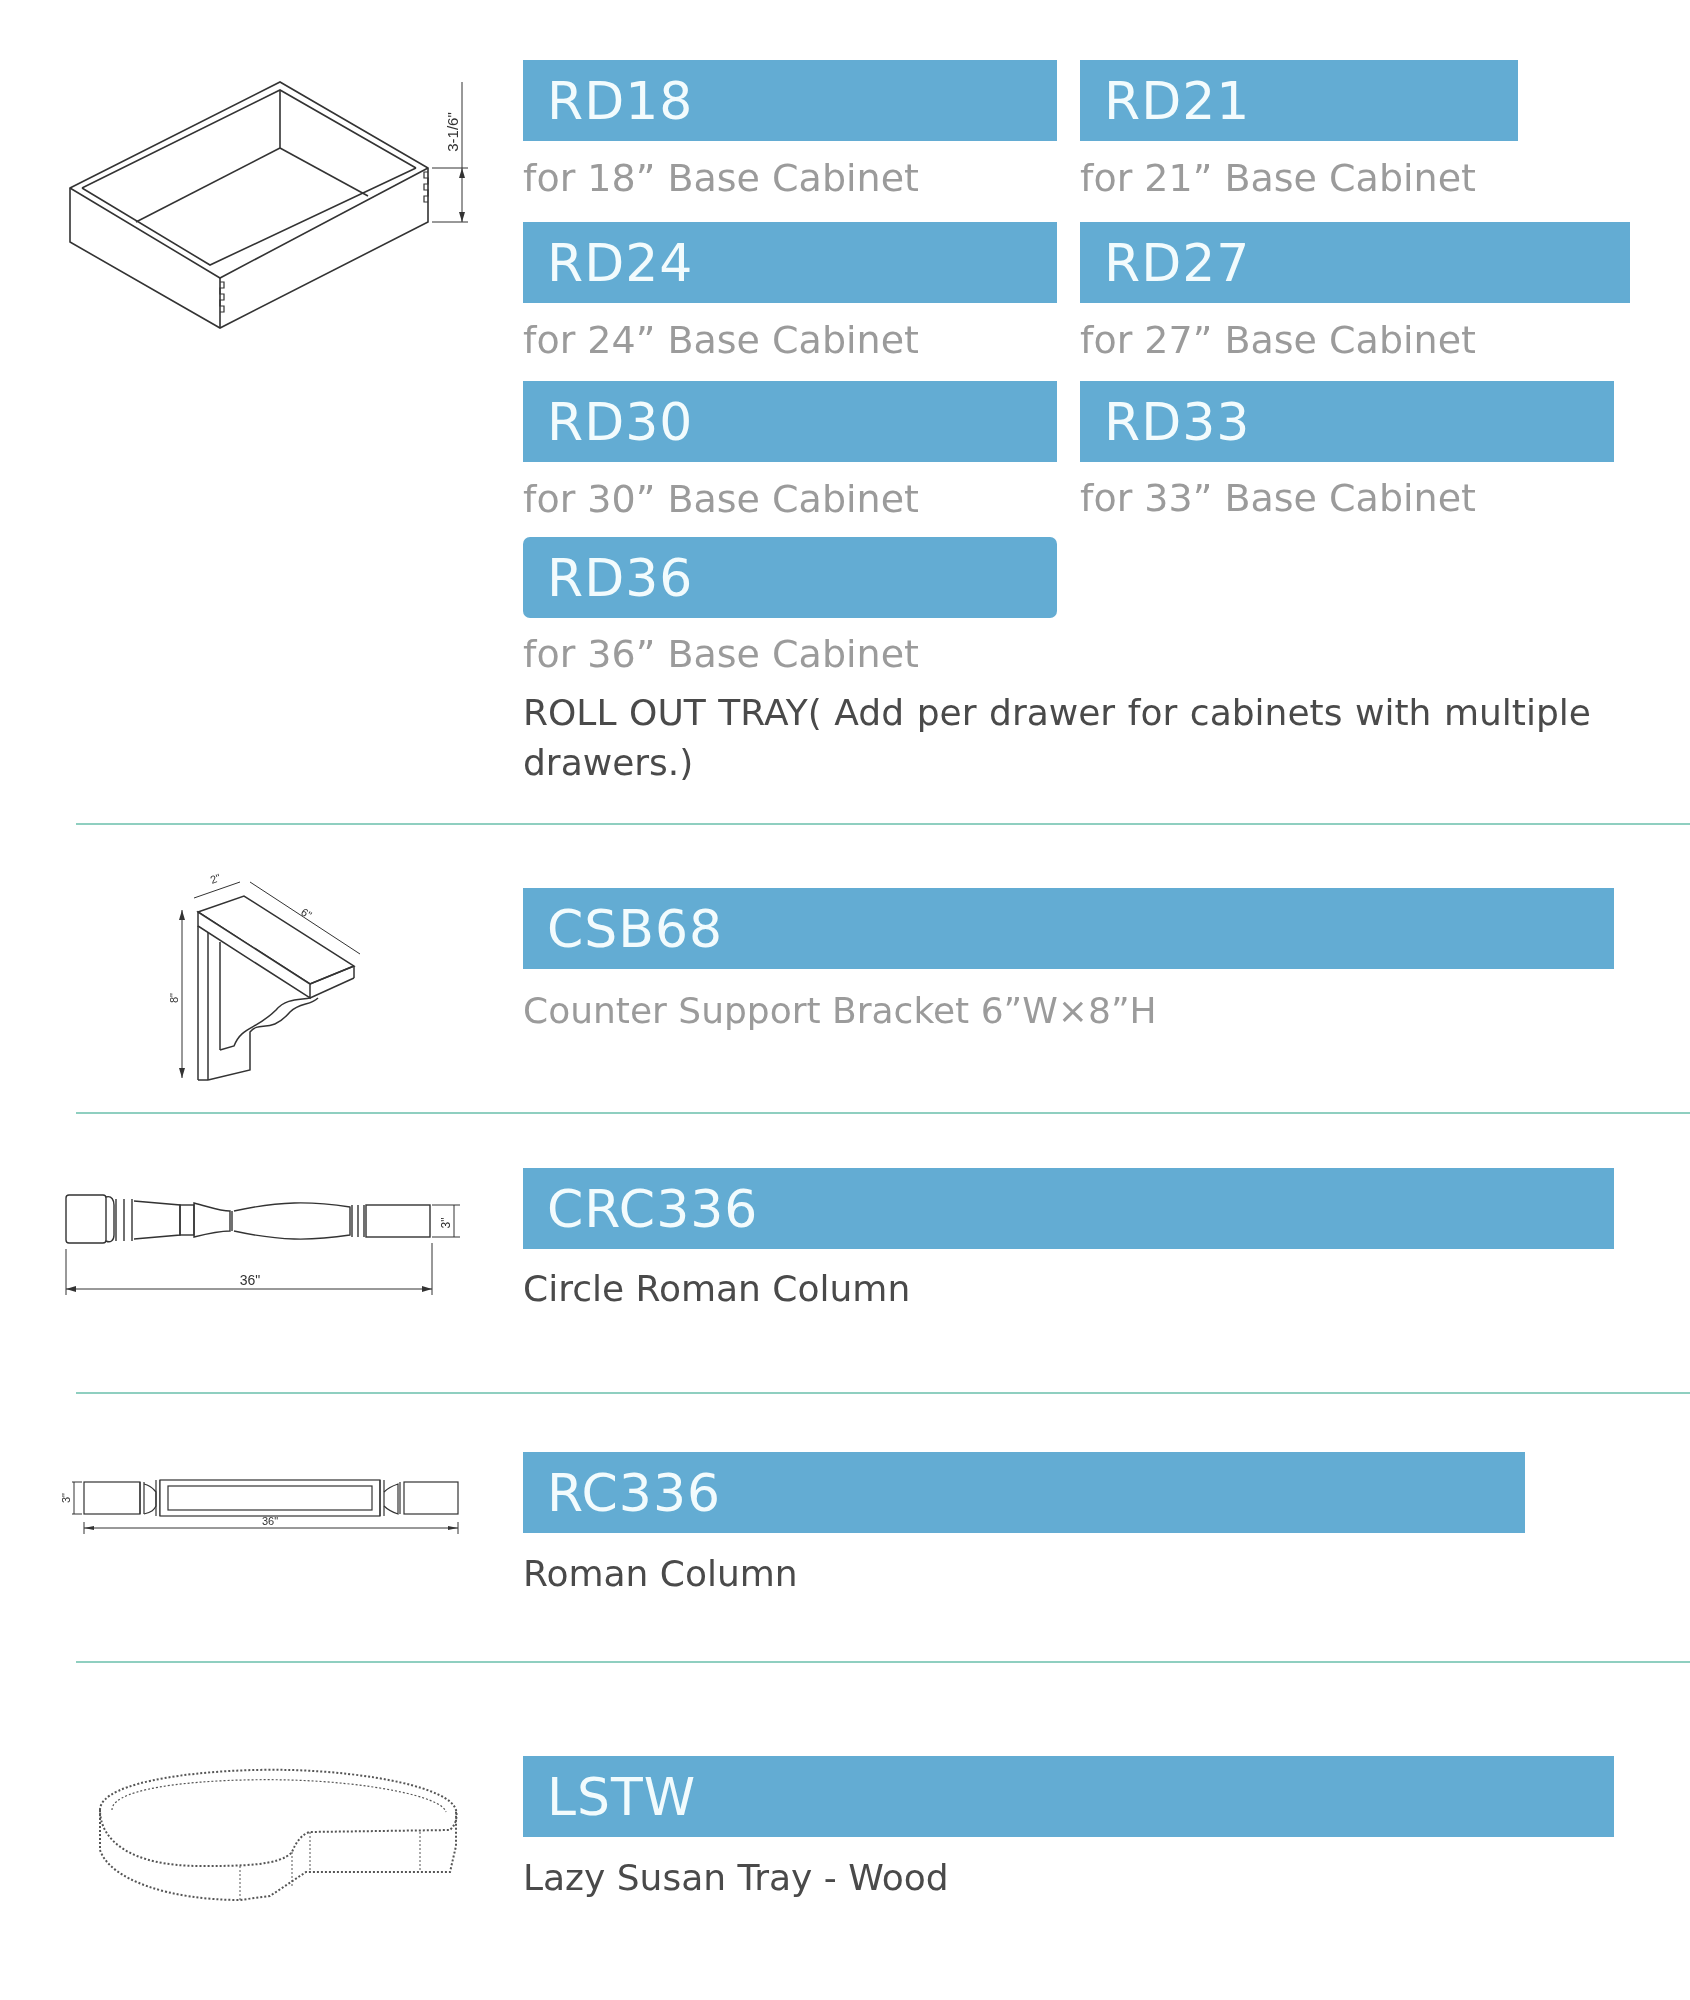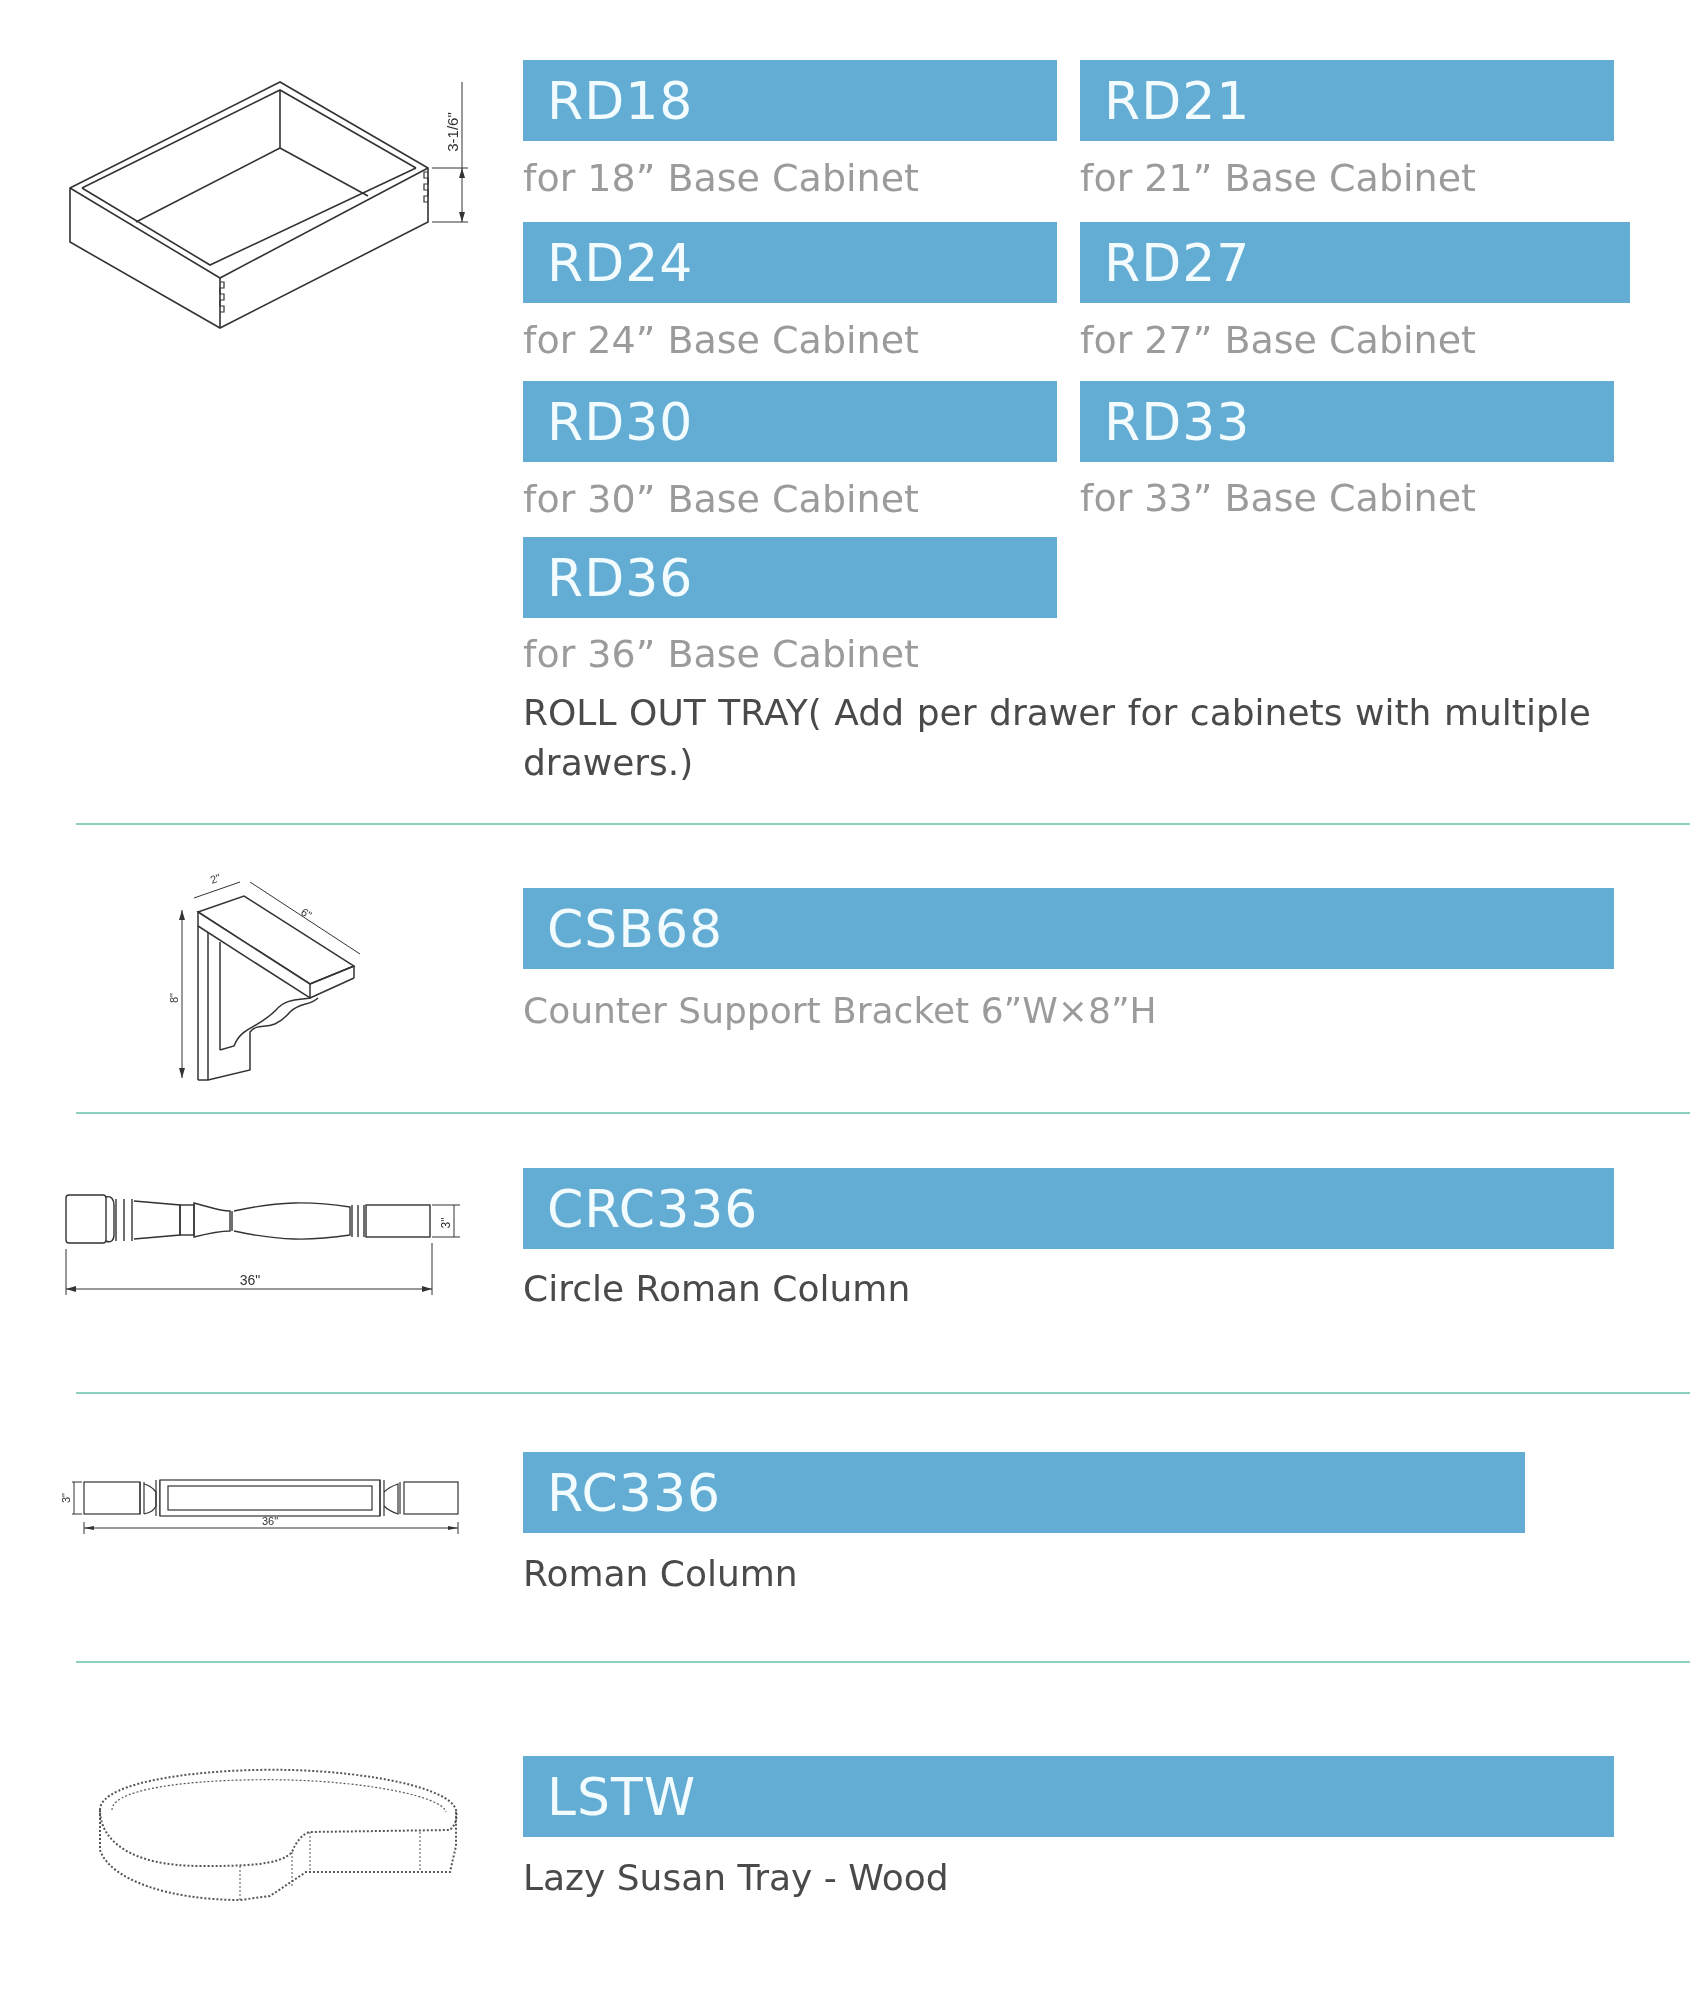--- a/index.html
+++ b/index.html
@@ -48,21 +48,21 @@
     <polygon points="402,152 399,142 405,142" fill="#333" stroke="none"></polygon>
     <text x="0" y="0" transform="translate(398,62) rotate(-90)" font-size="15" fill="#333" stroke="none" text-anchor="middle">3-1/6"</text>
   </svg>
 </div>
 
 <div class="bar" style="left:523px;top:60px;width:534px;">
   <span class="code">RD18</span>
 </div>
 <div class="desc" style="left:523px;top:156px;">for 18” Base Cabinet</div>
 
-<div class="bar" style="left:1080px;top:60px;width:534px;">
+<div class="bar" style="left:1080px;top:60px;width:438px;">
   <span class="code">RD21</span>
 </div>
 <div class="desc" style="left:1080px;top:156px;">for 21” Base Cabinet</div>
 
 <div class="bar" style="left:523px;top:222px;width:534px;">
   <span class="code">RD24</span>
 </div>
 <div class="desc" style="left:523px;top:318px;">for 24” Base Cabinet</div>
 
 <div class="bar" style="left:1080px;top:222px;width:550px;text-align:center;">
@@ -73,21 +73,21 @@
 <div class="bar" style="left:523px;top:381px;width:534px;">
   <span class="code">RD30</span>
 </div>
 <div class="desc" style="left:523px;top:477px;">for 30” Base Cabinet</div>
 
 <div class="bar" style="left:1080px;top:381px;width:534px;">
   <span class="code">RD33</span>
 </div>
 <div class="desc" style="left:1080px;top:476px;">for 33” Base Cabinet</div>
 
-<div class="bar" style="left:523px;top:537px;width:534px;">
+<div class="bar" style="left:523px;top:537px;width:534px;border-radius:7px;">
   <span class="code">RD36</span>
 </div>
 <div class="desc" style="left:523px;top:632px;">for 36” Base Cabinet</div>
 
 <div class="rollout">ROLL OUT TRAY( Add per drawer for cabinets with multiple drawers.)</div>
 
 <div class="divider" style="top:823px;"></div>
 
 <div class="drawing" style="left:160px;top:870px;width:220px;height:215px;">
   <svg width="220" height="215" viewBox="0 0 220 215" fill="none" stroke="#333" stroke-width="1.5">

